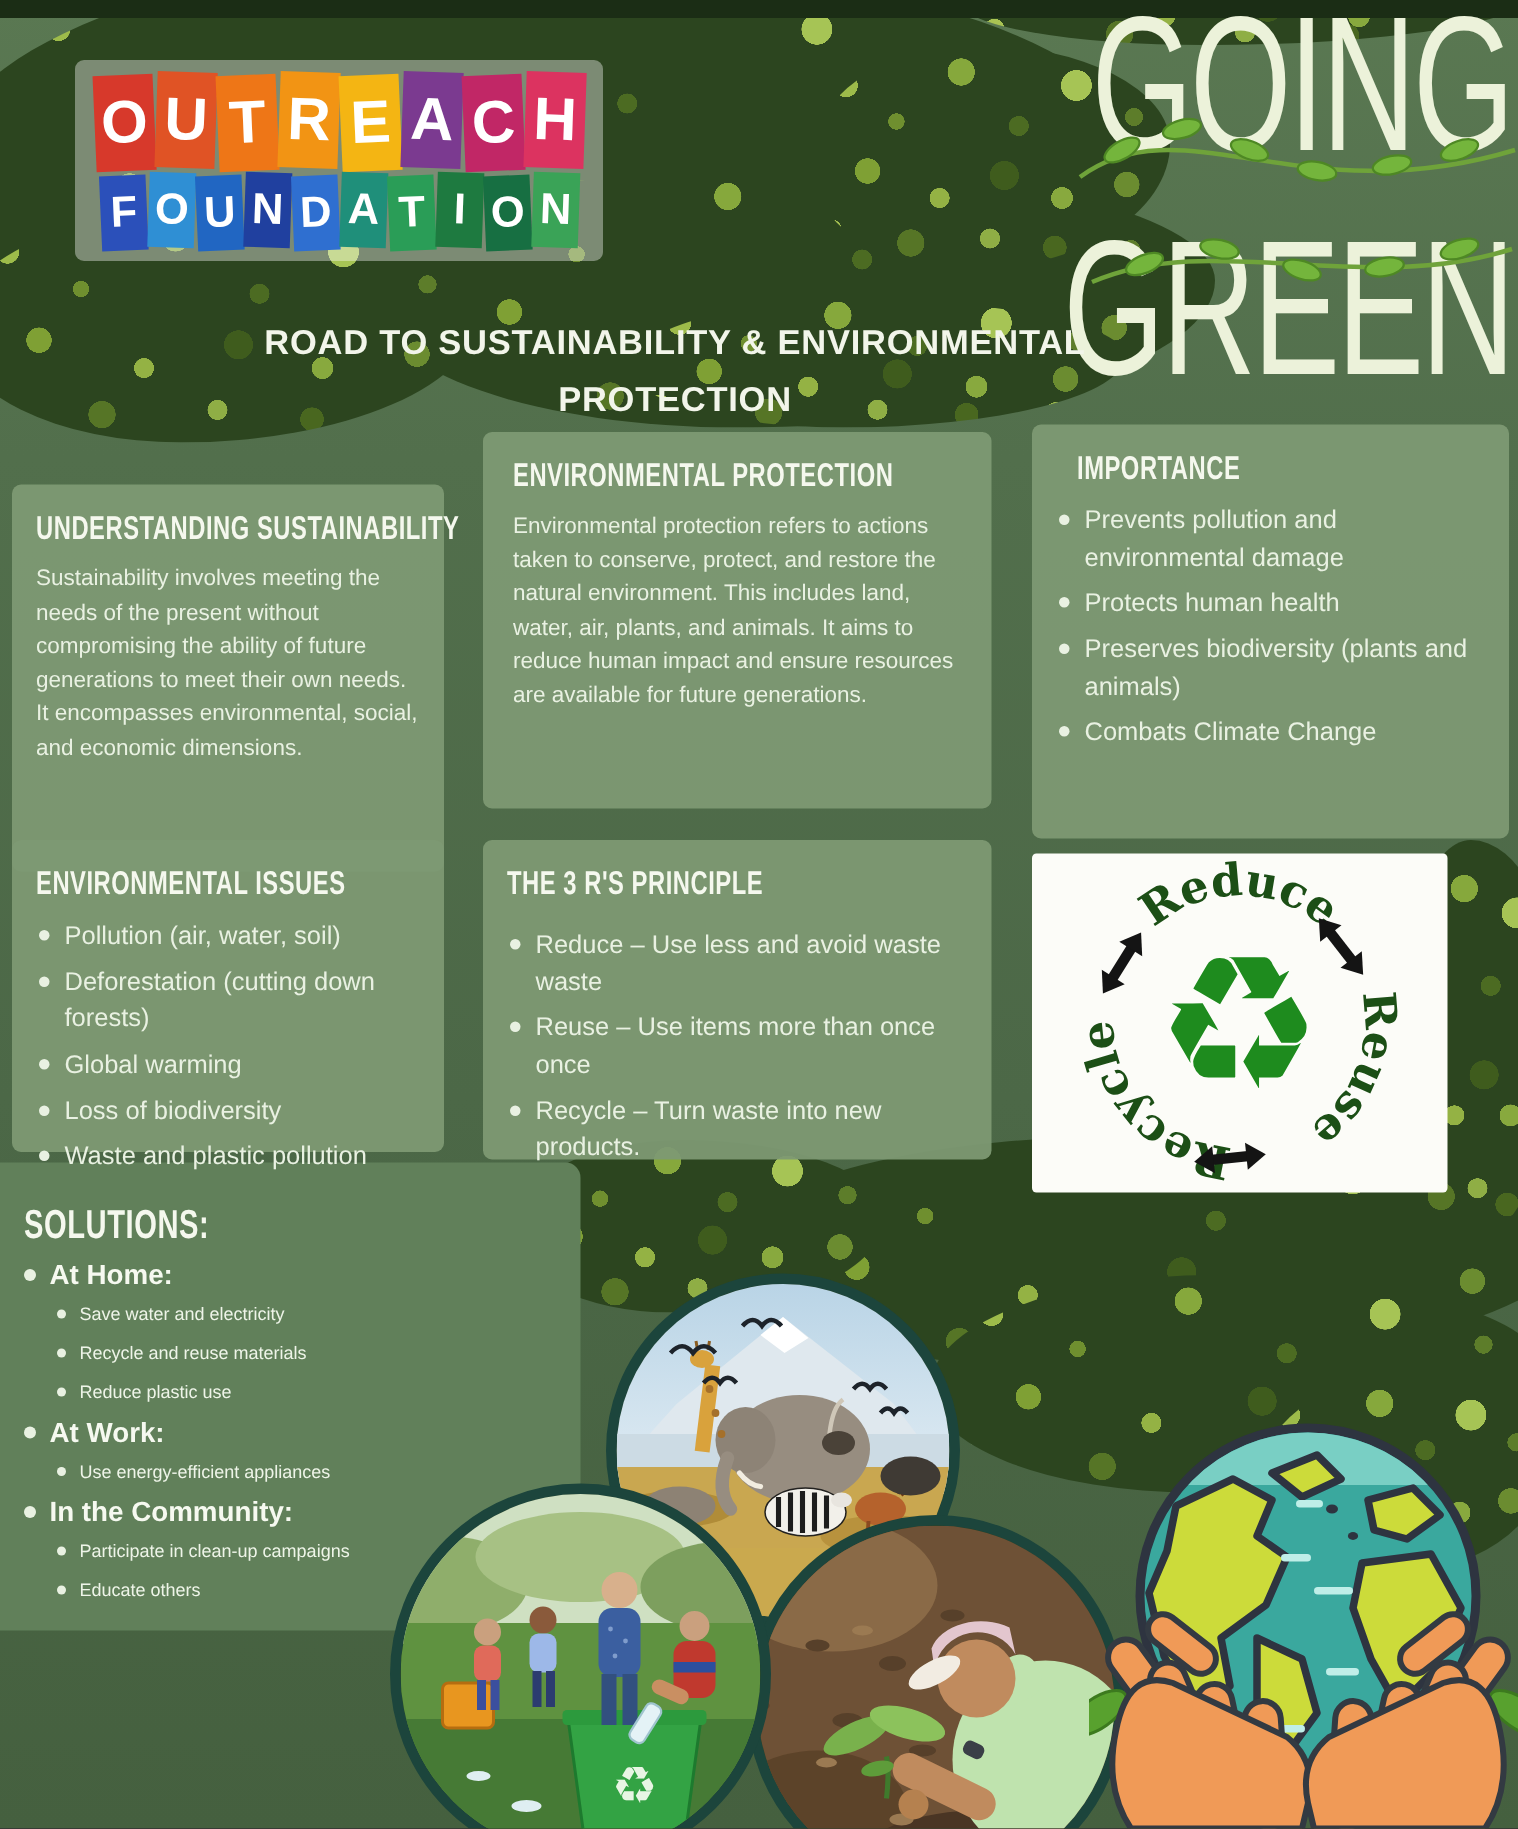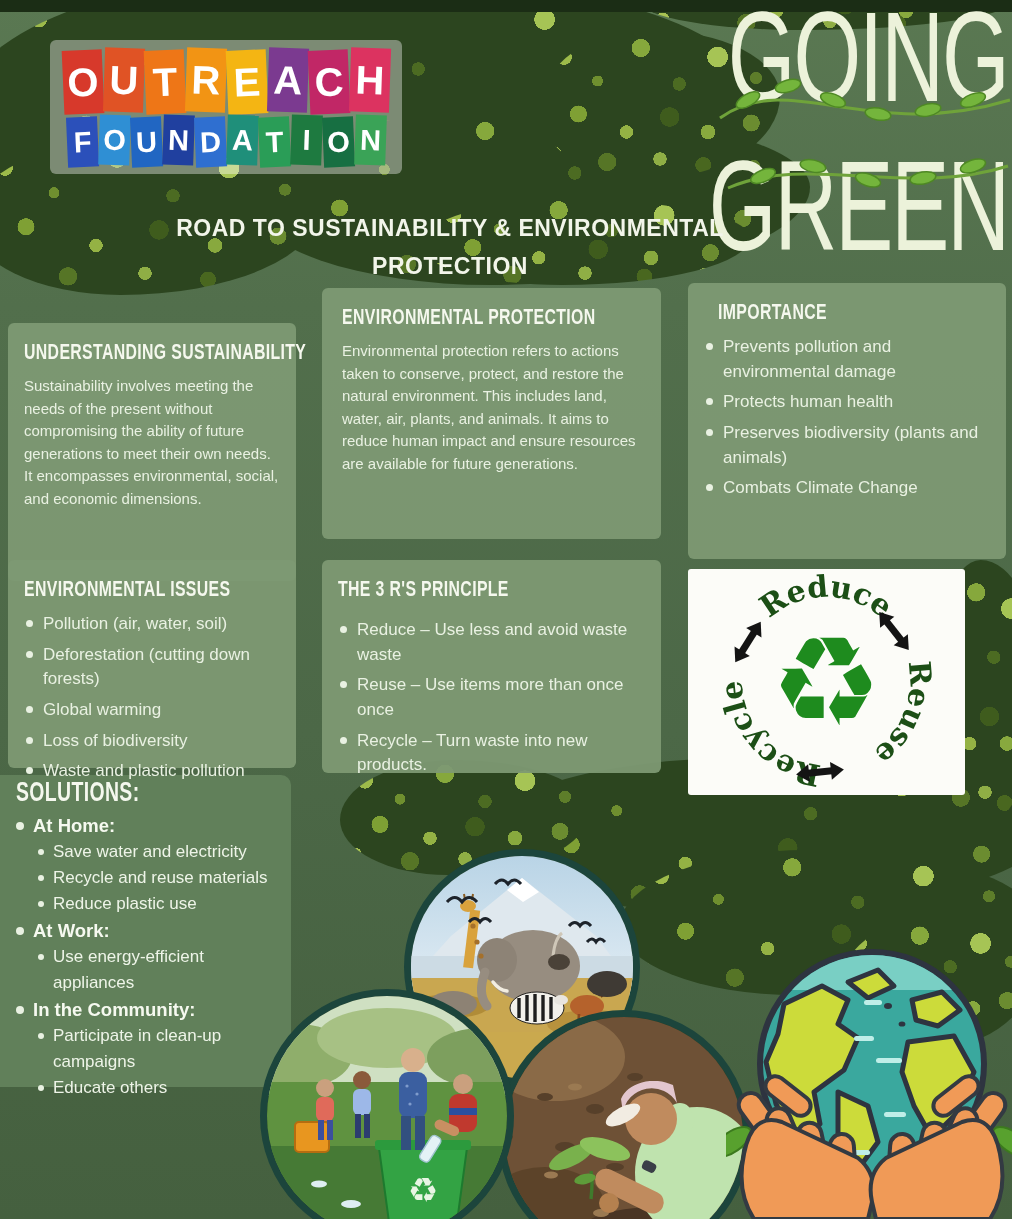--- a/index.html
+++ b/index.html
@@ -54,27 +54,27 @@
   .dot{flex:none;width:7px;height:7px;border-radius:50%;background:#e9f1e2;margin:8px 10px 0 2px;}
   #p-understanding{left:8px;top:288px;width:288px;height:258px;margin-top:35px;}
   #p-protection{left:322px;top:288px;width:339px;height:251px;padding-left:20px;}
   #p-importance{left:688px;top:283px;width:318px;height:276px;}
   #p-issues{left:8px;top:560px;width:288px;height:208px;}
   #p-threers{left:322px;top:560px;width:339px;height:213px;}
   
   .badge{position:absolute;left:688px;top:569px;width:277px;height:226px;background:#fcfcf8;border-radius:3px;z-index:3;
     display:flex;align-items:center;justify-content:center;}
   
-  .solutions{position:absolute;left:0;top:775px;width:291px;height:312px;background:#61805a;border-radius:0 10px 10px 0;
-    z-index:2;padding:2px 6px 0 16px;box-sizing:border-box;color:#eef4e8;}
+  .solutions{position:absolute;left:0;top:775px;width:387px;height:312px;background:#61805a;border-radius:0 10px 10px 0;
+    z-index:2;padding:26px 6px 0 16px;box-sizing:border-box;color:#eef4e8;}
   .sol-title{margin:0 0 4px 0;}
   .sol-title .cond{font-size:27px;}
   .sol-group-label{display:flex;font-weight:bold;font-size:18.5px;line-height:27px;color:#f6f9f0;}
   .sol-group-label .dot{width:8px;height:8px;margin:10px 9px 0 0;}
-  ul.sol-items{list-style:none;margin:0;padding:0 0 0 22px;font-size:17px;line-height:26px;}
+  ul.sol-items{list-style:none;margin:0;padding:0 0 0 22px;font-size:12px;line-height:26px;}
   ul.sol-items li{display:flex;}
   ul.sol-items .dot{width:6px;height:6px;margin:10px 9px 0 0;}
   
   .circ{position:absolute;border:7px solid #1c453c;border-radius:50%;overflow:hidden;background:#243c1e;}
   #c-wildlife{left:404px;top:849px;width:222px;height:222px;z-index:5;}
   #c-kids{left:260px;top:989px;width:240px;height:240px;z-index:7;}
   #c-man{left:498px;top:1010px;width:238px;height:238px;z-index:6;}
   .earth{position:absolute;left:726px;top:942px;width:286px;height:277px;z-index:8;}
 </style>
 </head>

